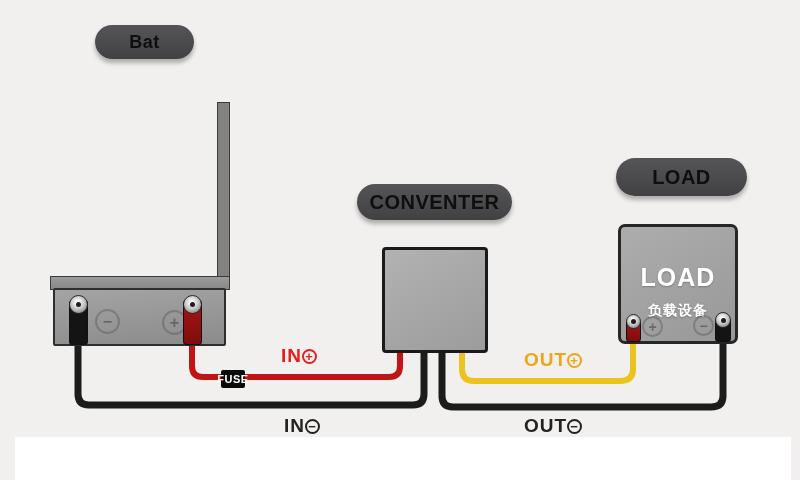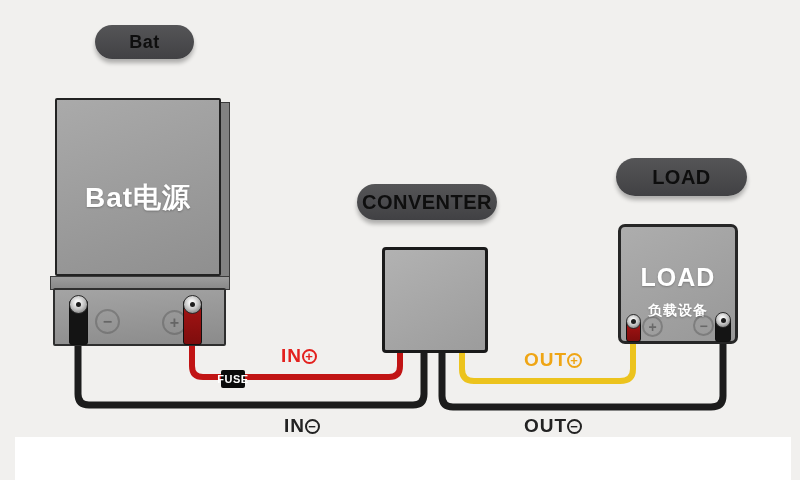--- a/index.html
+++ b/index.html
@@ -9,21 +9,21 @@
 
   .white-strip { position:absolute; left:15px; top:437px; width:776px; height:43px; background:#ffffff; }
 
   svg.wires { position:absolute; left:0; top:0; z-index:1; }
 
   
   .pill { position:absolute; z-index:4; background:linear-gradient(#555557,#414144);
           border-radius:19px; display:flex; align-items:center; justify-content:center;
           color:#0e0e0e; font-weight:bold; box-shadow:0 4px 4px rgba(0,0,0,0.28); letter-spacing:0.5px; }
   .pill-bat  { left:95px;  top:25px;  width:99px;  height:34px; font-size:18px; }
-  .pill-conv { left:357px; top:184px; width:140px; height:36px; font-size:20px; }
+  .pill-conv { left:357px; top:184px; width:155px; height:36px; font-size:20px; }
   .pill-load { left:616px; top:158px; width:131px; height:38px; font-size:20px; }
 
   
   .battery-side { position:absolute; left:217px; top:102px; width:13px; height:176px;
                   background:#828282; border:1px solid #3a3a3a; z-index:2; }
   .battery-body { position:absolute; left:55px; top:98px; width:166px; height:178px; z-index:2;
                   background:linear-gradient(160deg,#aaaaaa,#8f8f8f); border:2px solid #222222; border-radius:2px;
                   display:flex; align-items:center; justify-content:center; }
   .battery-label { color:#ffffff; font-weight:bold; font-size:28px; letter-spacing:1px; margin-top:22px;
                    text-shadow:0 1px 2px rgba(0,0,0,0.25); }
@@ -96,23 +96,20 @@
     <path d="M78,330 L78,394 Q78,405 89,405 L413,405 Q424,405 424,394 L424,350" fill="none" stroke="#1c1c1c" stroke-width="7" stroke-linejoin="round"></path>
     <path d="M442,350 L442,396 Q442,407 453,407 L711,407 Q723,407 723,396 L723,330" fill="none" stroke="#1c1c1c" stroke-width="7" stroke-linejoin="round"></path>
     <path d="M192,332 L192,366 Q192,377 203,377 L389,377 Q400,377 400,366 L400,350" fill="none" stroke="#c11414" stroke-width="6" stroke-linejoin="round"></path>
     <path d="M462,350 L462,369 Q462,381 474,381 L620,381 Q633,381 633,369 L633,328" fill="none" stroke="#ecc31d" stroke-width="6" stroke-linejoin="round"></path>
   </svg>
 
   <div class="pill pill-bat">
     <span>Bat</span>
   </div>
   <div class="battery-side"></div>
-  <div class="battery-body">
-    <span class="battery-label">Bat电源</span>
-  </div>
   <div class="battery-lid"></div>
   <div class="battery-base"></div>
   <div class="emboss emboss-bat e-bat-minus">−</div>
   <div class="emboss emboss-bat e-bat-plus">+</div>
   <div class="terminal t-black t-bat-neg"></div>
   <div class="terminal t-red t-bat-pos"></div>
   <div class="bolt b-bat-neg">
       <div class="bolt-dot"></div>
     </div>
   <div class="bolt b-bat-pos">

